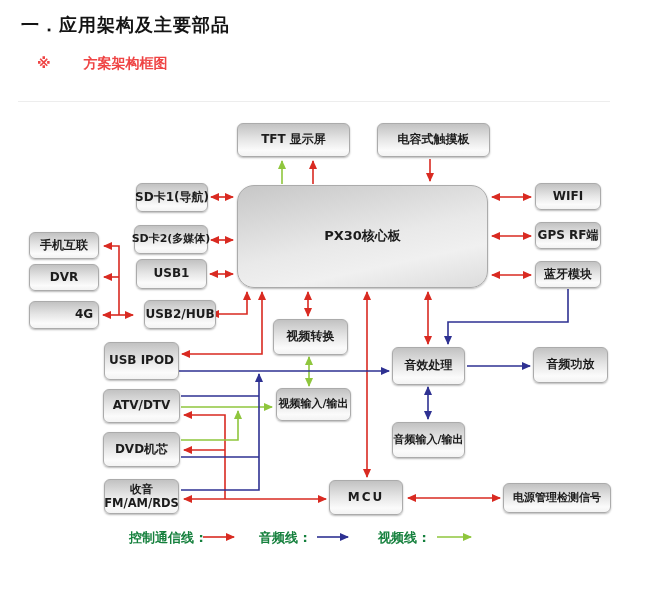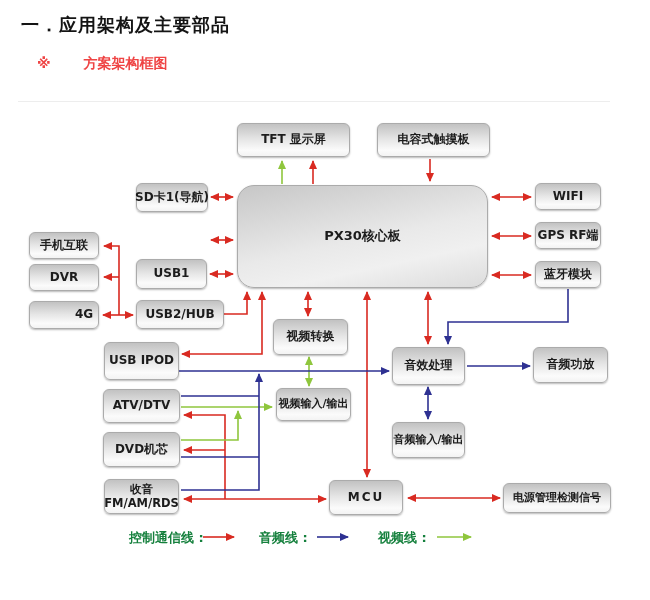--- a/index.html
+++ b/index.html
@@ -118,22 +118,23 @@
 
     <path class="ln ln-r" d="M203 537 H234" marker-end="url(#are)"></path>
     <path class="ln ln-b" d="M317 537 H348" marker-end="url(#abe)"></path>
     <path class="ln ln-g" d="M437 537 H471" marker-end="url(#age)"></path>
   </svg>
 
   <div class="node" style="left:237px;top:123px;width:113px;height:34px;">TFT 显示屏</div>
   <div class="node" style="left:377px;top:123px;width:113px;height:34px;">电容式触摸板</div>
 
   <div class="node" style="left:136px;top:183px;width:72px;height:29px;">SD卡1(导航)</div>
+  <div class="node tight" style="left:134px;top:225px;width:74px;height:29px;">SD卡2(多媒体)</div>
   <div class="node" style="left:136px;top:259px;width:71px;height:30px;">USB1</div>
-  <div class="node" style="left:136px;top:300px;width:88px;height:29px;border-radius:6px;">USB2/HUB</div>
+  <div class="node" style="left:144px;top:300px;width:72px;height:29px;border-radius:6px;">USB2/HUB</div>
 
   <div class="node" style="left:29px;top:232px;width:70px;height:27px;">手机互联</div>
   <div class="node" style="left:29px;top:264px;width:70px;height:27px;">DVR</div>
   <div class="node" style="left:29px;top:301px;width:70px;height:28px;padding-left:40px;">4G</div>
 
   <div class="node big" style="left:237px;top:185px;width:251px;height:103px;">PX30核心板</div>
 
   <div class="node" style="left:535px;top:183px;width:66px;height:27px;">WIFI</div>
   <div class="node" style="left:535px;top:222px;width:66px;height:27px;">GPS RF端</div>
   <div class="node" style="left:535px;top:261px;width:66px;height:27px;">蓝牙模块</div>

